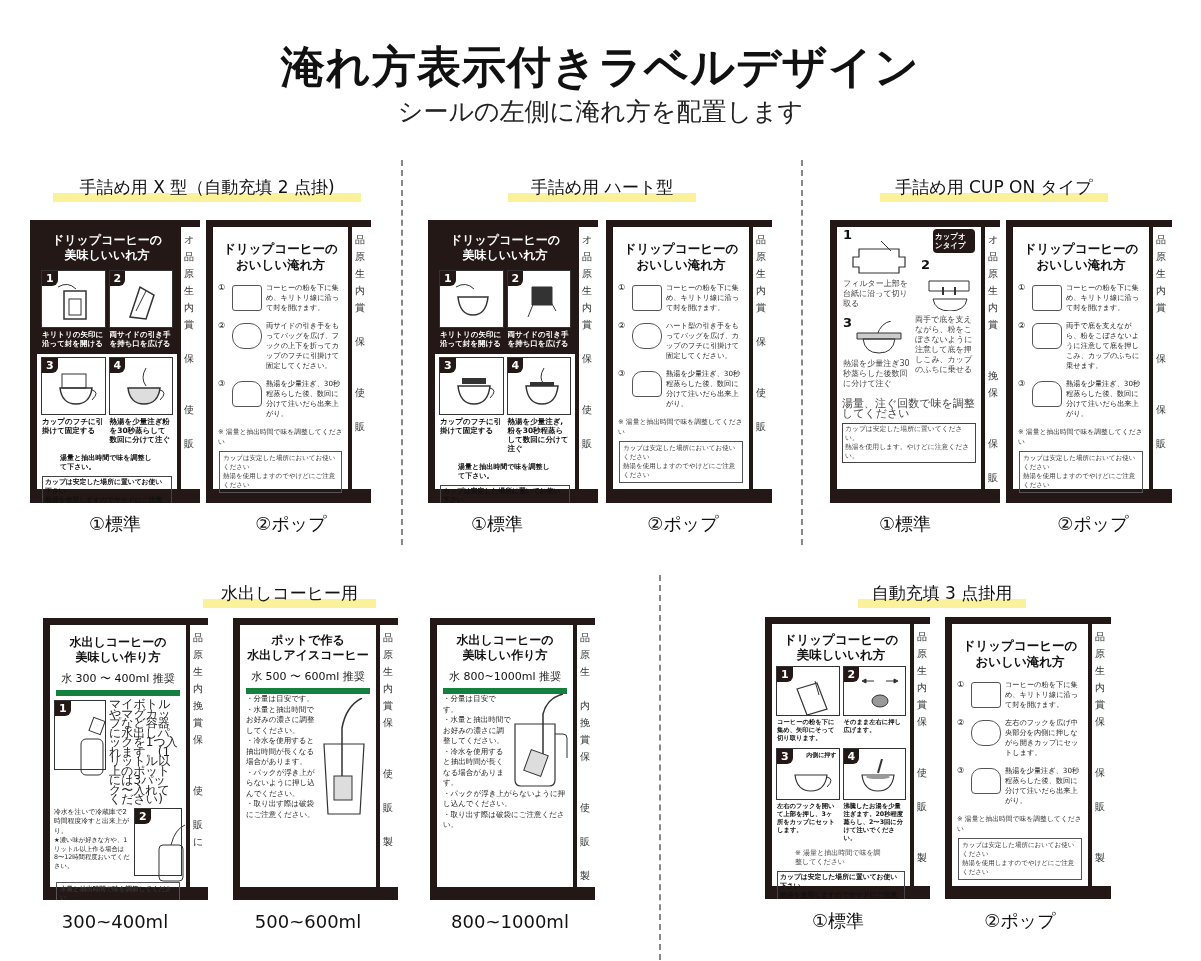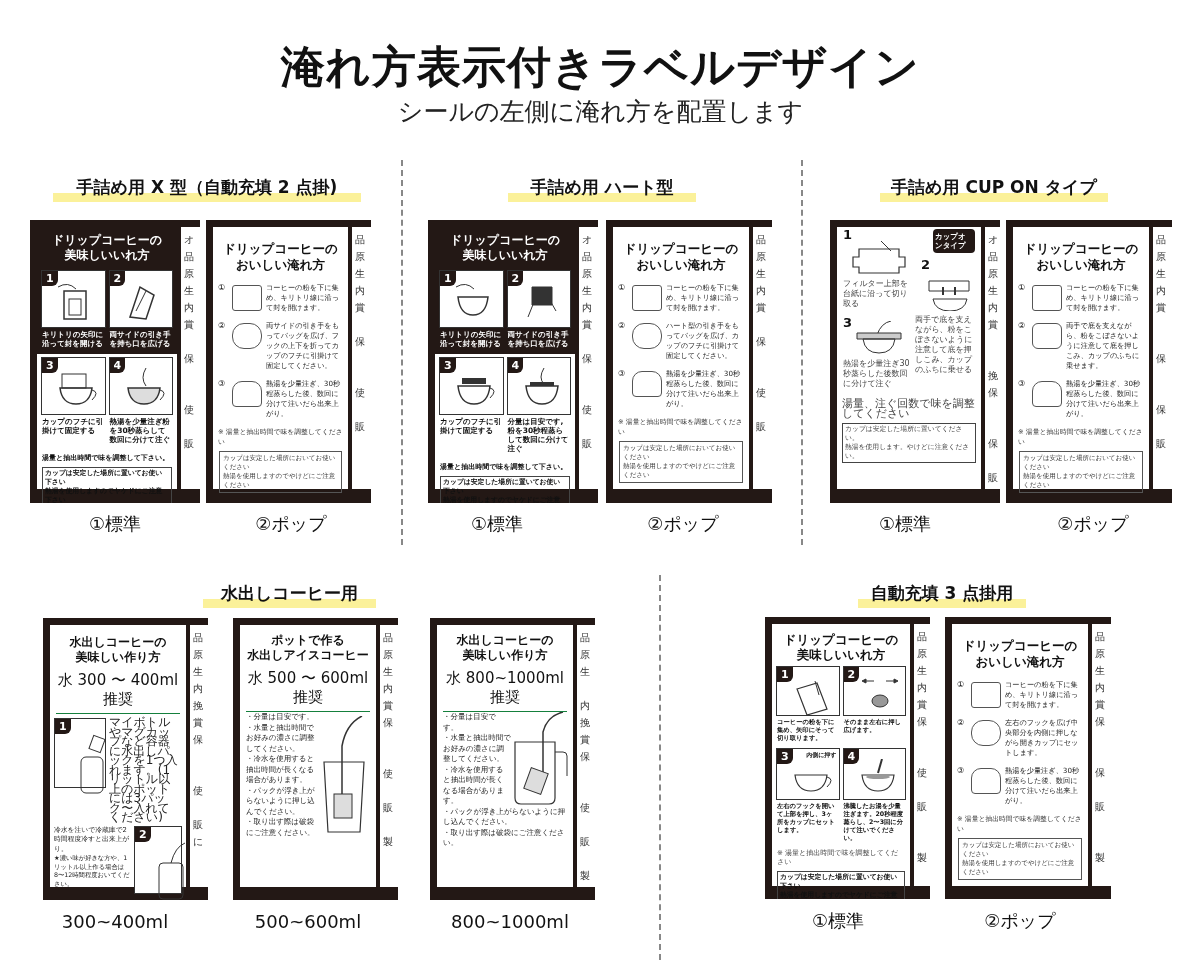--- a/index.html
+++ b/index.html
@@ -1,43 +1,43 @@
 <!DOCTYPE html>
 <html><head>
 <meta charset="utf-8">
 <style>
 *{box-sizing:border-box;margin:0;padding:0}
 body{width:1201px;height:961px;background:#fff;font-family:"DejaVu Sans",sans-serif;color:#111;position:relative;overflow:hidden}
 .title{position:absolute;left:0;right:0;top:38px;text-align:center;font-size:44px;font-weight:bold;letter-spacing:1px;color:#111}
 .subtitle{position:absolute;left:0;right:0;top:95px;text-align:center;font-size:25px;color:#222}
-.sec-head{position:absolute;font-size:17px;font-weight:bold;text-align:center;white-space:nowrap}
+.sec-head{position:absolute;font-size:17px;font-weight:normal;text-align:center;white-space:nowrap}
 .sec-head span{position:relative;z-index:1}
 .sec-head::after{content:"";position:absolute;left:-4px;right:-4px;bottom:-3px;height:9px;background:#fbf19a;z-index:0}
 .vdash{position:absolute;width:0;border-left:2px dashed #888}
 .caption{position:absolute;font-size:18px;text-align:center;color:#111}
 .label{position:absolute;background:#231815;overflow:hidden}
 .label .inner{position:absolute;background:#fff}
 .label .side{position:absolute;background:#fff;border-left:2px solid #231815;font-size:10px;line-height:17px;color:#333;writing-mode:horizontal-tb;padding-left:3px;padding-top:4px;white-space:pre}
 .std-head{background:#231815;color:#fff;text-align:center;font-weight:bold;font-size:12px;line-height:15px;padding:6px 2px 4px}
 .steps{display:grid;grid-template-columns:1fr 1fr;gap:3px;padding:0 4px}
 .step{border:1.5px solid #333;height:58px;position:relative;background:#fff}
 .step .num{position:absolute;left:0;top:0;background:#231815;color:#fff;font-weight:bold;font-size:11px;padding:1px 4px;border-bottom-right-radius:6px}
 .step svg{position:absolute;left:14px;top:10px}
 .stxt{font-size:7.5px;font-weight:bold;line-height:9px;padding:2px 1px 3px}
-.note{font-size:7px;font-weight:bold;padding:4px 5px 2px;line-height:9px}
+.note{font-size:7px;font-weight:bold;padding:4px 23px 2px;line-height:9px}
 .boxnote{border:1px solid #444;margin:2px 5px;font-size:6.8px;line-height:9px;padding:1px 2px;font-weight:bold}
 .pop-head{text-align:center;font-weight:bold;font-size:12.5px;line-height:16px;padding:14px 2px 6px}
 .pop-row{display:flex;align-items:flex-start;padding:4px 5px;gap:4px}
 .pop-row .circ{font-size:8px;width:10px;flex:none}
 .pop-row .ic{width:30px;height:26px;flex:none;border:1px solid #555;border-radius:3px;margin-top:2px}
 .pop-row .tx{font-size:7.2px;line-height:10px;color:#222}
 .pop-note{font-size:6.8px;padding:4px 5px 2px;color:#333}
 .pop-box{border:1px solid #555;margin:2px 6px;font-size:6.5px;line-height:9px;padding:2px 3px;color:#333}
 .cold-head{text-align:center;font-weight:bold;font-size:12px;line-height:15px;padding:10px 2px 3px}
-.cold-sub{text-align:center;font-size:15px;padding:3px 0 4px;border-bottom:1px solid #15803d;margin:0 6px}
+.cold-sub{text-align:center;font-size:11px;padding:3px 0 4px;border-bottom:6px solid #15803d;margin:0 6px}
 .cold-lead{font-size:10.5px;font-weight:bold;line-height:15px;padding:6px 6px 4px}
 .bul{font-size:7.5px;line-height:10.5px;padding:0 6px;color:#222}
 .cup-head{font-size:9.5px;font-weight:bold;padding:10px 5px 2px}
 .cup-txt{font-size:8px;line-height:10px;color:#444}
 </style>
 </head>
 <body>
 
 <div class="title">淹れ方表示付きラベルデザイン</div>
 <div class="subtitle">シールの左側に淹れ方を配置します</div>
@@ -210,21 +210,21 @@
       </div>
       <div>
         <div class="step">
             <span class="num">4</span>
             <svg width="44" height="40">
               <path d="M22 0 q-6 10 0 16" fill="none" stroke="#333"></path>
               <path d="M8 14 h24 v4 h-24z" fill="#333"></path>
               <path d="M4 18 h32 q-2 18-16 18 q-14 0-16-18z" fill="none" stroke="#333" stroke-width="1.5"></path>
             </svg>
           </div>
-        <div class="stxt">分量は目安です,粉を30秒程蒸らして数回に分けて注ぐ</div>
+        <div class="stxt">熱湯を少量注ぎ,粉を30秒程蒸らして数回に分けて注ぐ</div>
       </div>
     </div>
     <div class="note">湯量と抽出時間で味を調整して下さい。</div>
     <div class="boxnote">
         <div>カップは安定した場所に置いてお使い下さい</div>
         <div>熱湯を使用しますのでヤケドにご注意下さい</div>
       </div>
   </div>
   <div class="side" style="left:149px;top:7px;width:21px;height:262px">オ
 品

